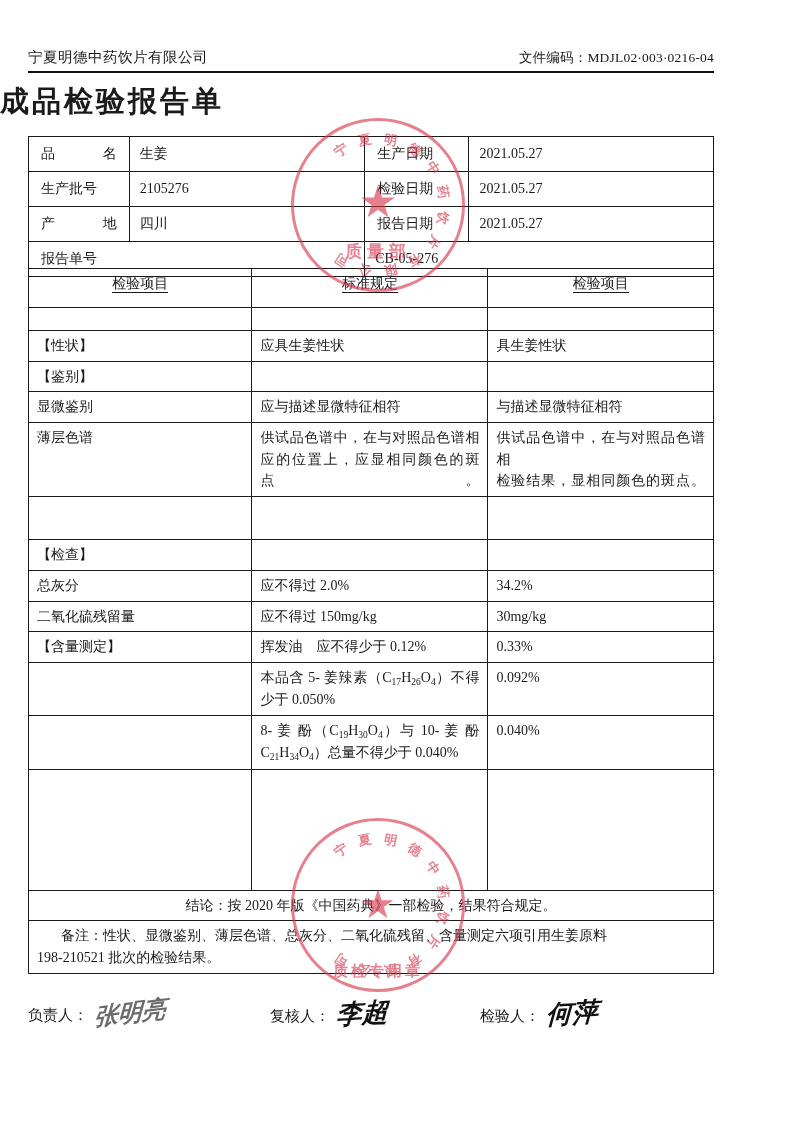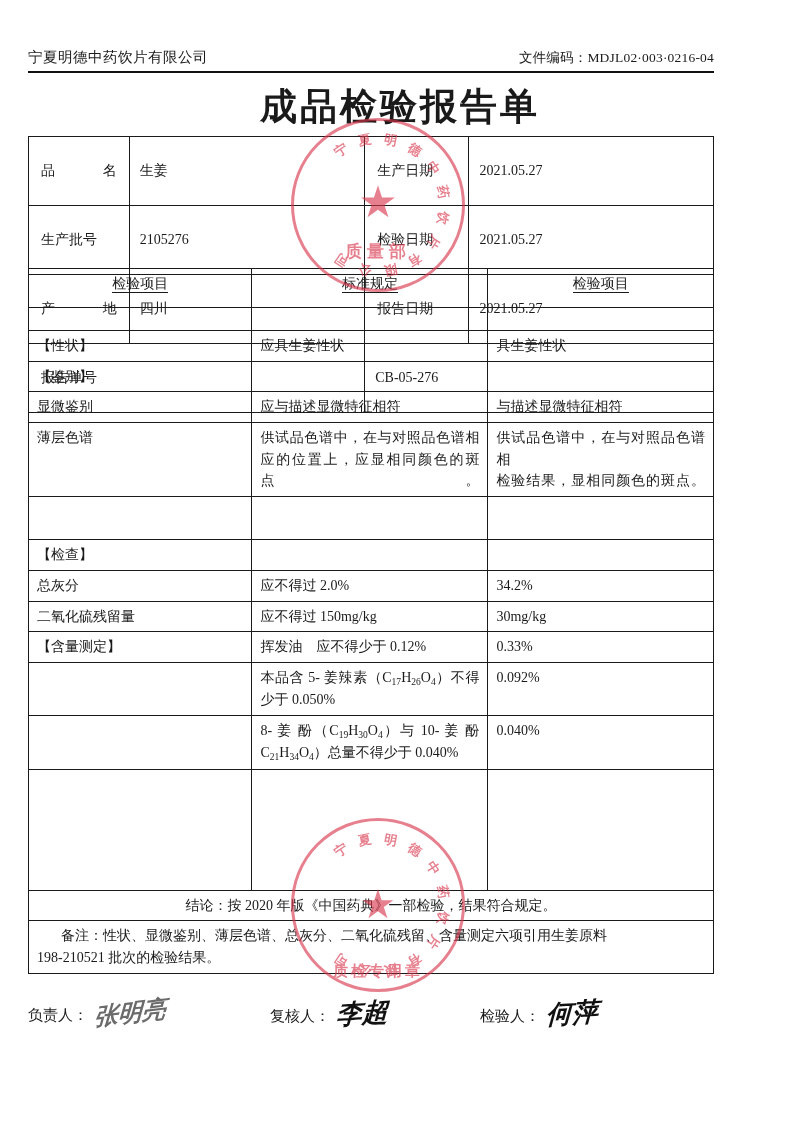--- a/index.html
+++ b/index.html
@@ -20,30 +20,30 @@
     font-size:14.5px;
     padding-bottom:4px;
     border-bottom:2px solid #111;
   }
   .doc-header .company{letter-spacing:.5px;}
   .doc-header .code{font-size:13.5px;letter-spacing:.2px;}
 
   
   .doc-title{
     position:absolute;left:0;top:82px;width:800px;
-    text-align:center;
-    font-size:37px;font-weight:bold;letter-spacing:3px;
+    text-align:left;
+    font-size:29px;font-weight:bold;letter-spacing:3px;
   }
 
   
   table{border-collapse:collapse;position:absolute;left:28px;width:686px;}
   td{
     border:1px solid #1a1a1a;
     font-size:14px;
-    padding:20px 7px;
+    padding:3px 7px;
     vertical-align:middle;
     line-height:1.45;
   }
 
   
   #info-table{top:136px;}
   #info-table td{height:28px;}
   .lbl{width:86px;text-align:justify;text-align-last:justify;padding-left:12px;padding-right:12px;}
   .lbl-plain{width:86px;padding-left:12px;}
   .val{padding-left:10px;}

